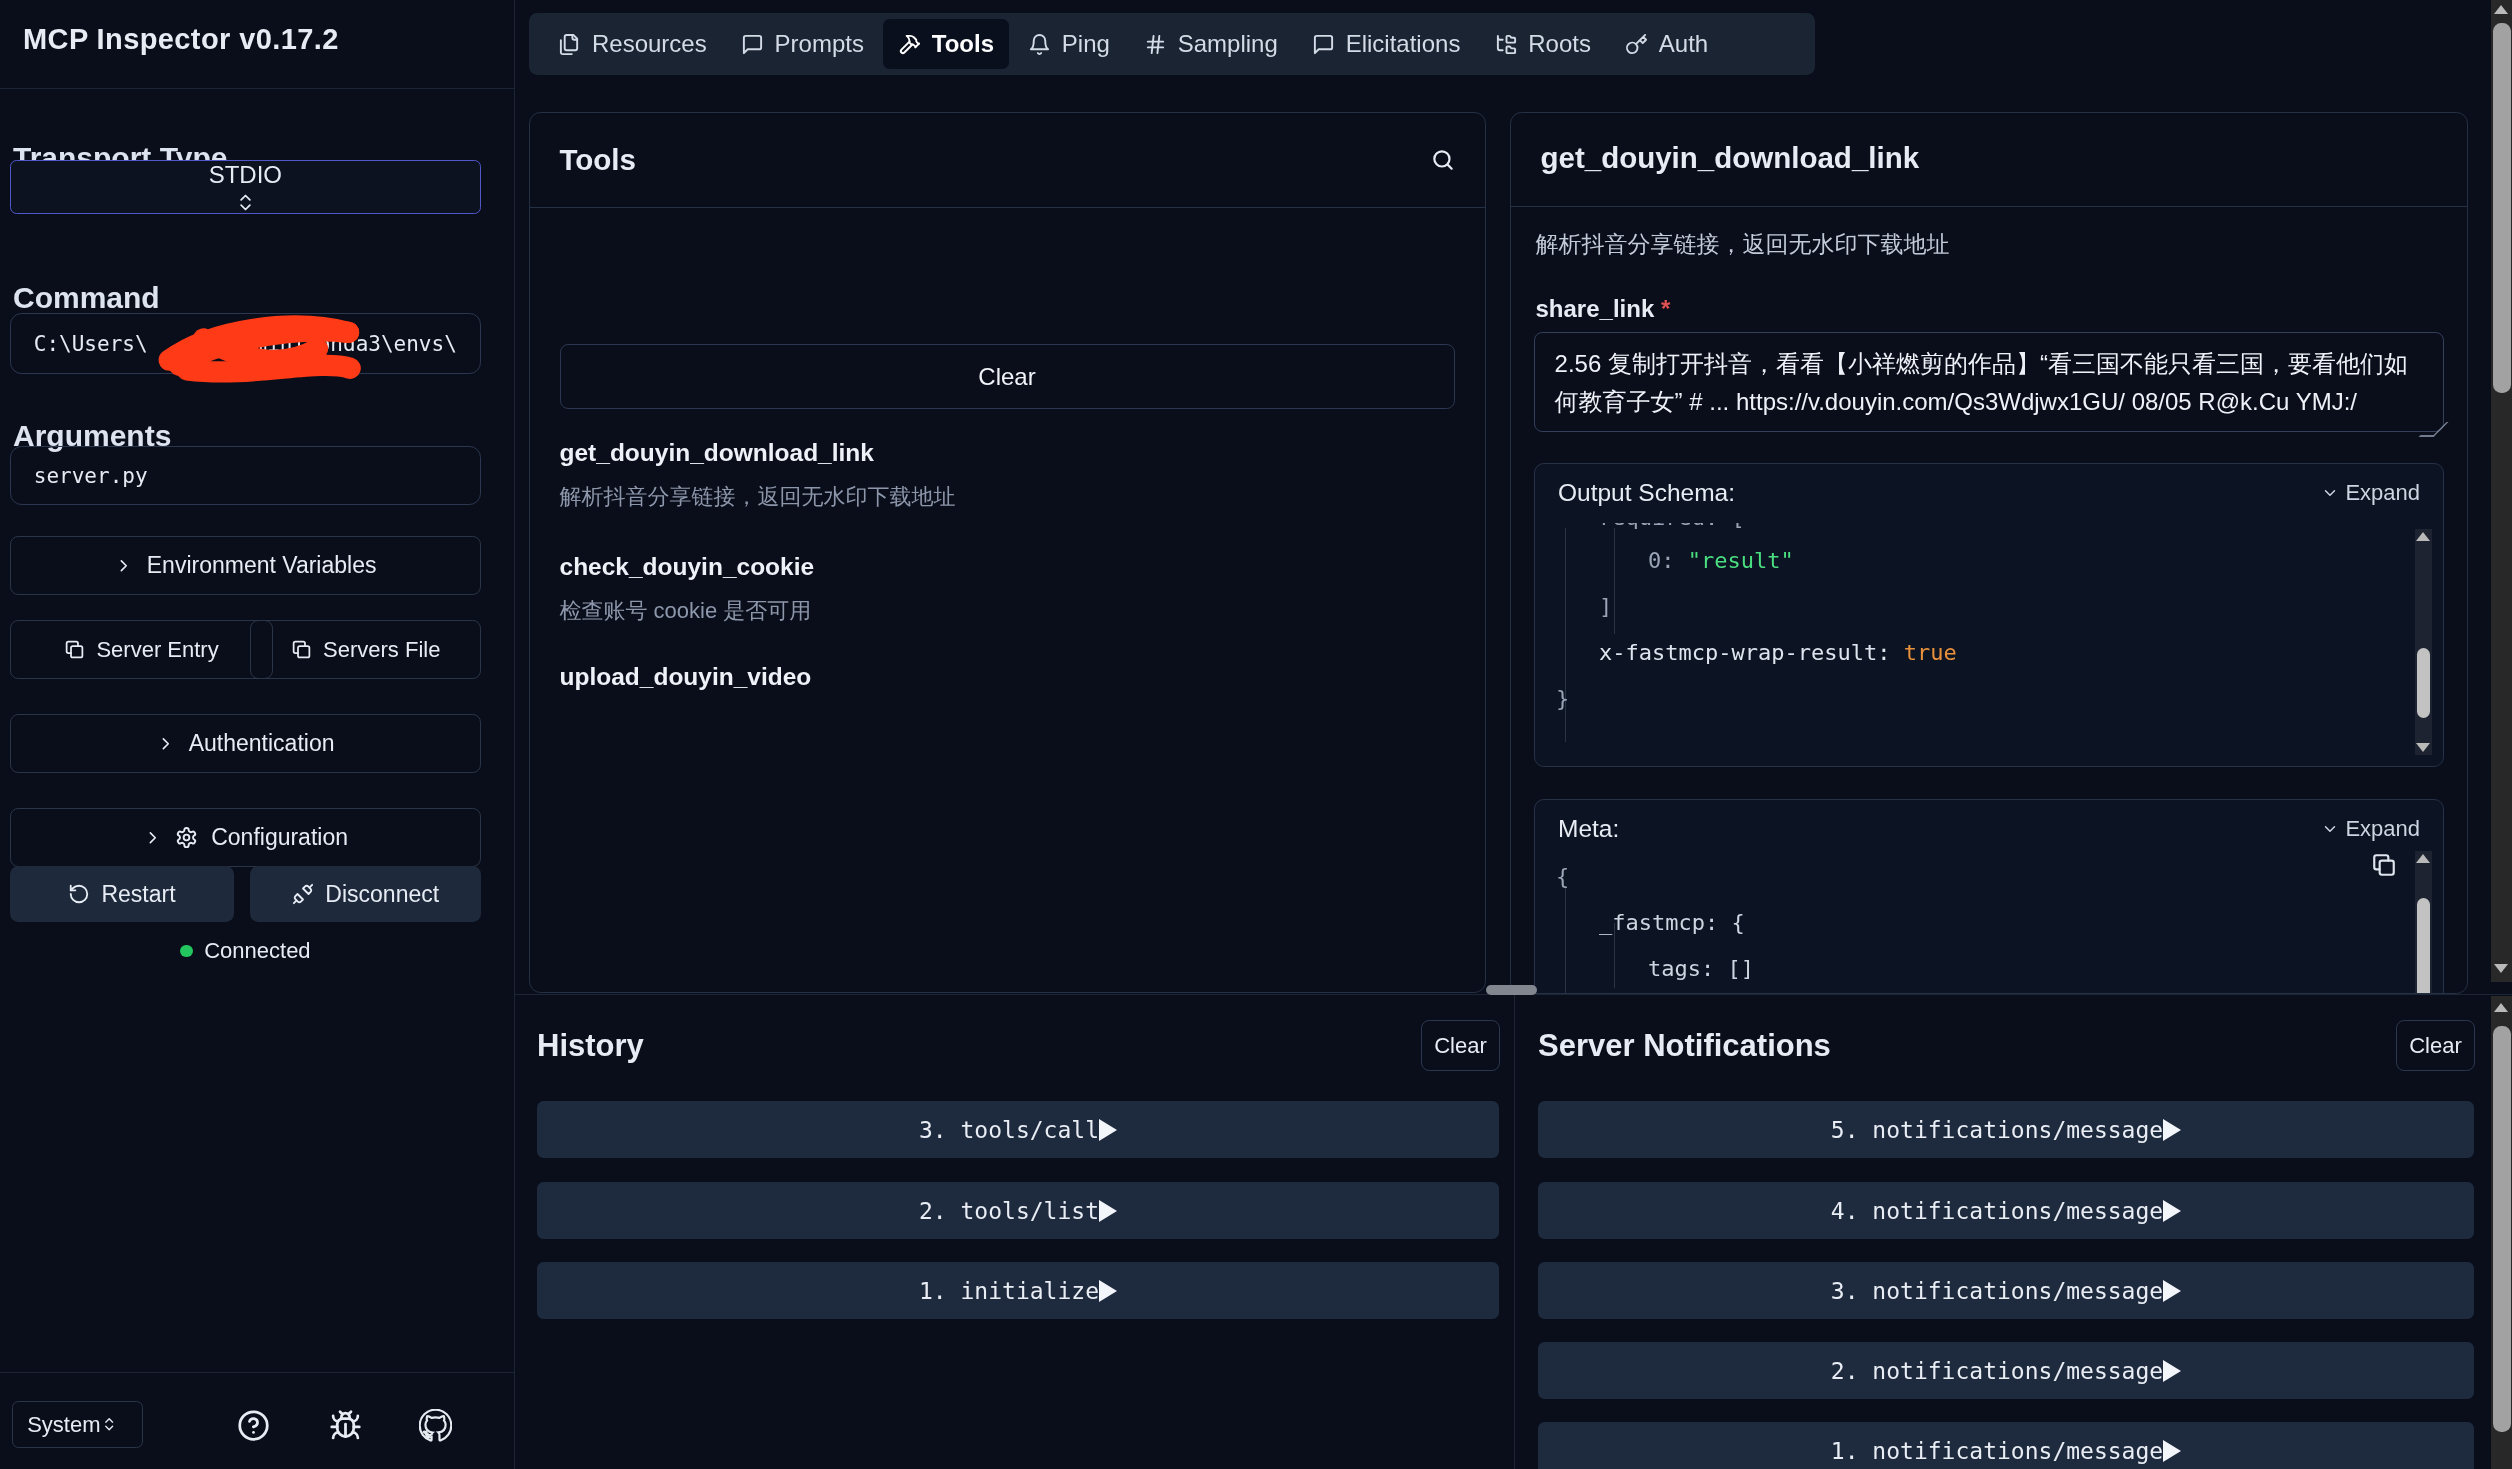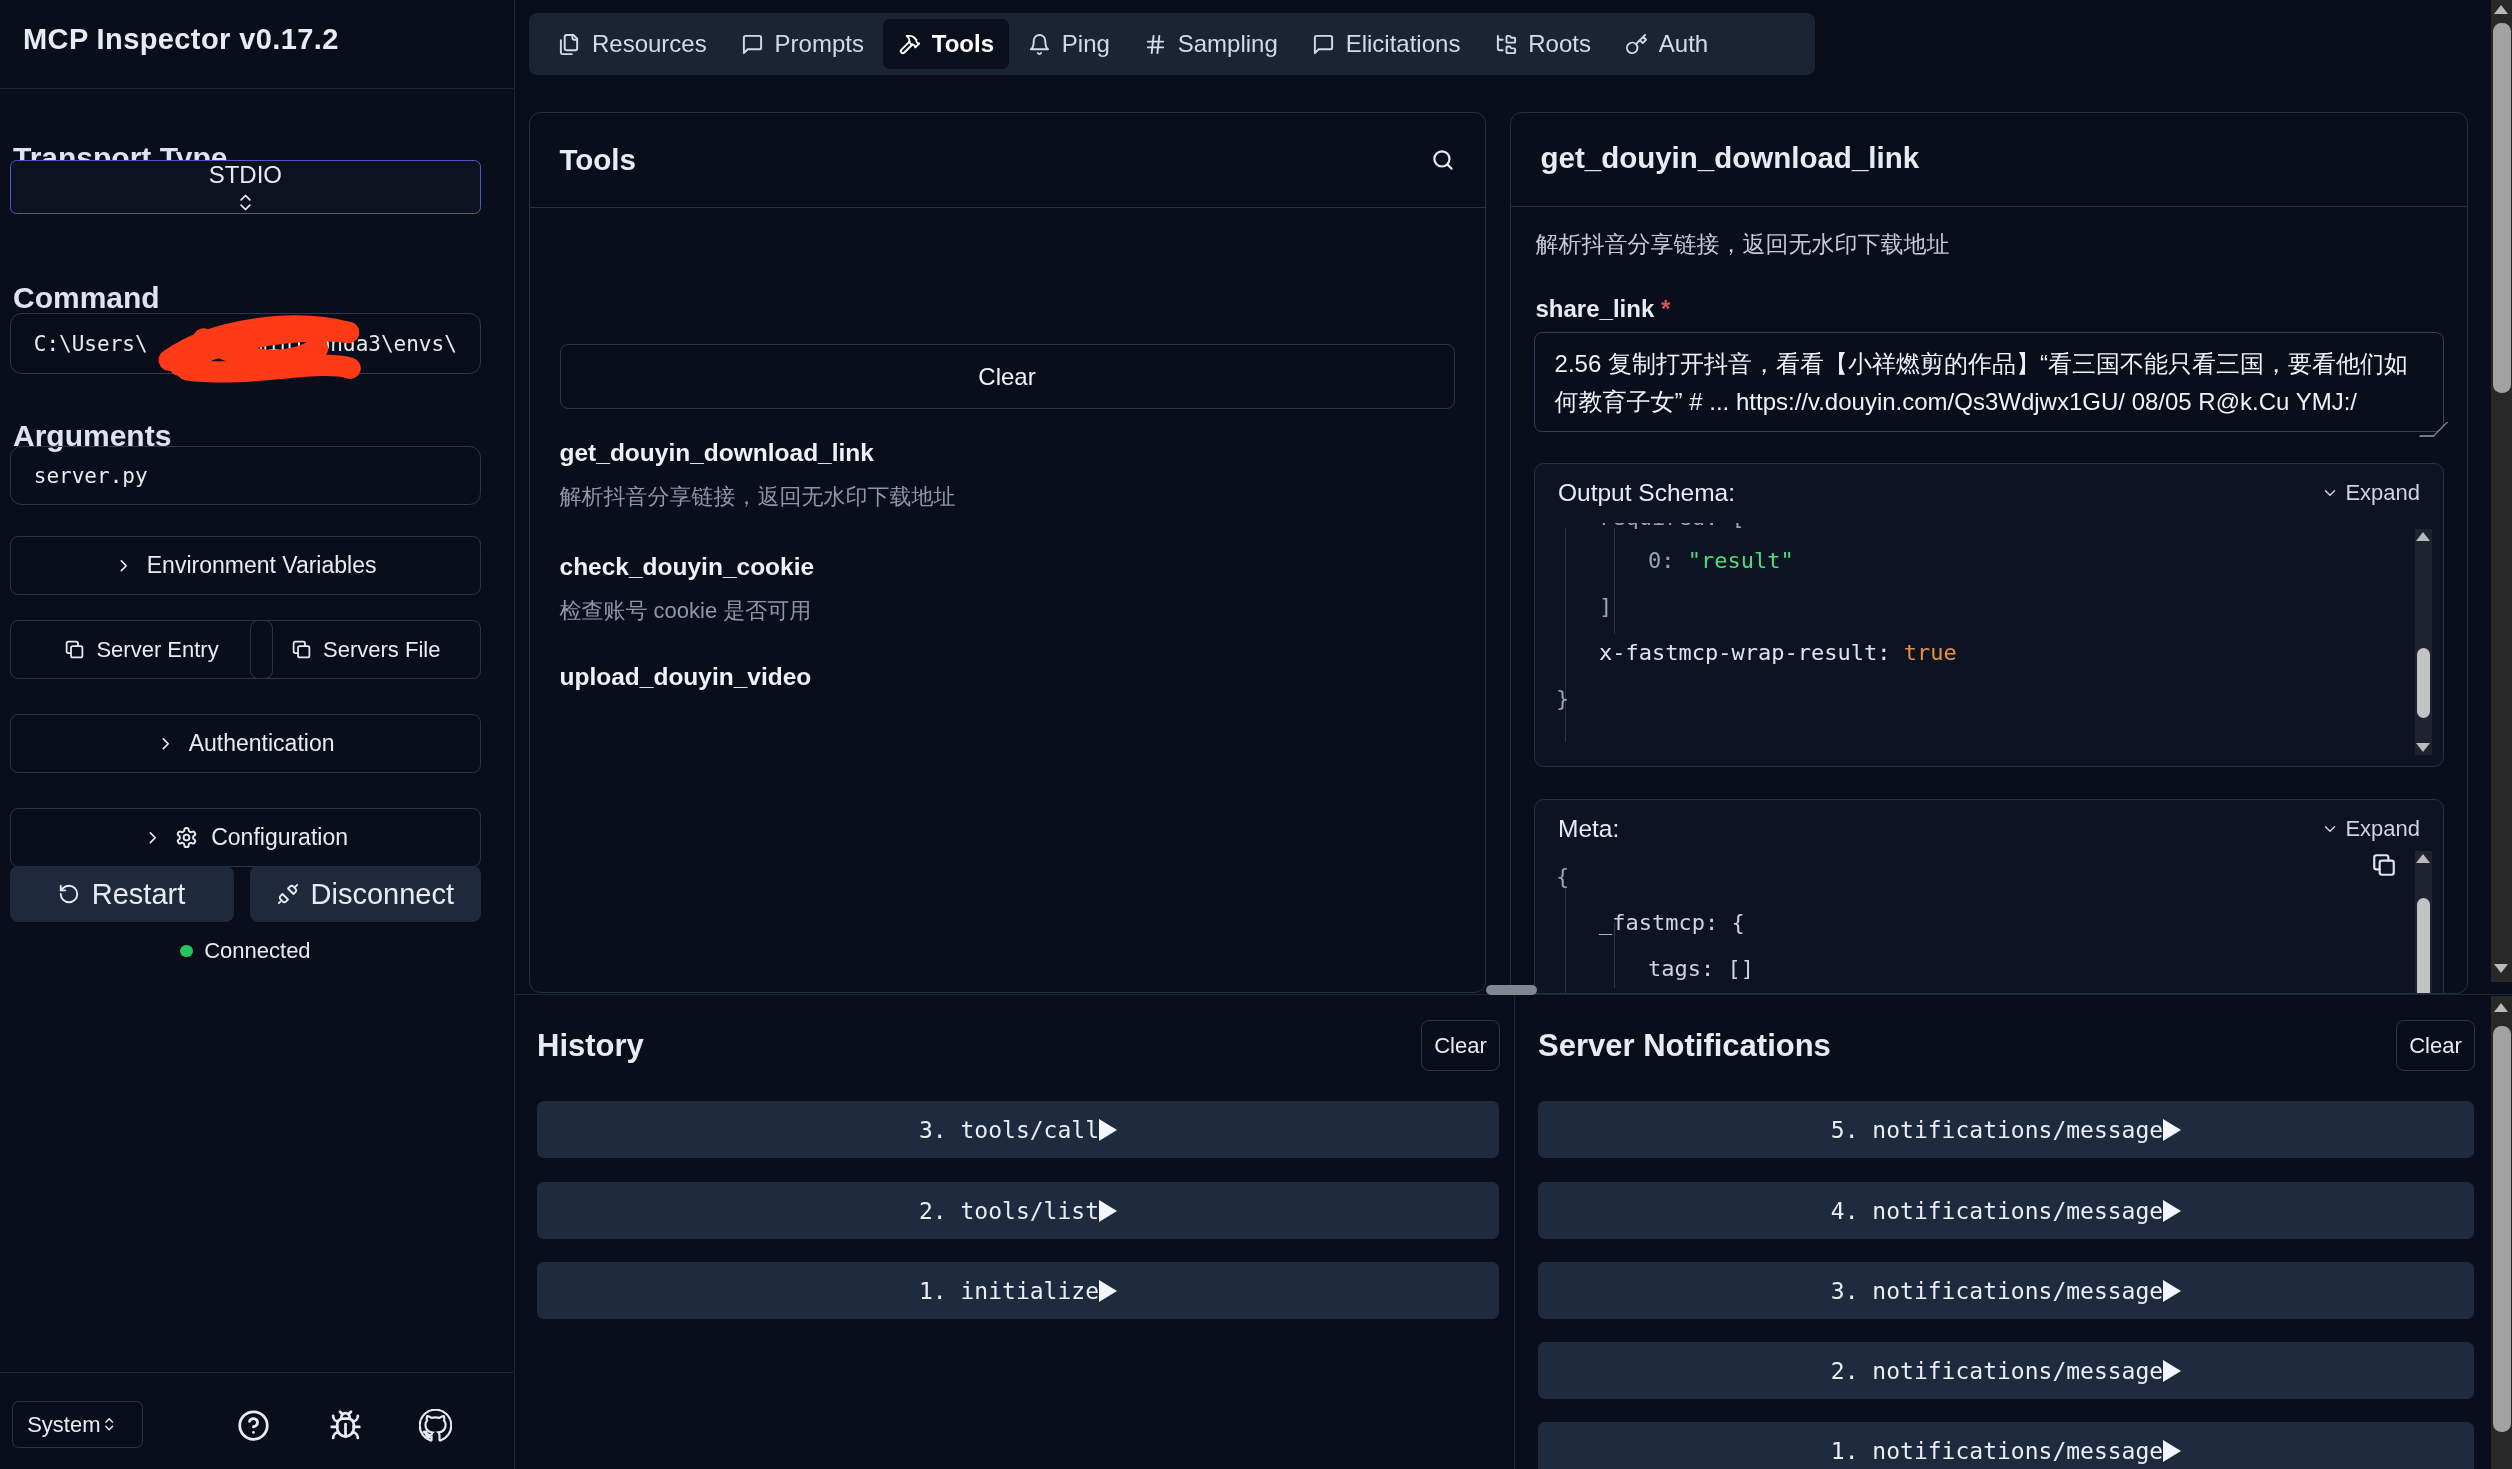--- a/index.html
+++ b/index.html
@@ -22,21 +22,21 @@
           background:#0c1220;display:flex;align-items:center;padding:0 19.6px;box-sizing:border-box;
           font-size:24px;justify-content:space-between;flex-direction:column;}
   .input{left:9.8px;width:471px;border:1.6px solid #2b3850;border-radius:11.5px;background:transparent;
          display:flex;align-items:center;padding:0 23px;box-sizing:border-box;font-size:21px;color:#e6ebf3;}
   .sbtn{left:9.8px;width:471px;height:59px;border:1.6px solid #2a3648;border-radius:8.2px;background:transparent;
         display:flex;align-items:center;justify-content:center;gap:13px;font-size:23px;color:#e7ecf4;
         box-sizing:border-box;}
   .halfbtn{width:263px;height:59px;border:1.6px solid #2a3648;border-radius:8.2px;display:flex;
            align-items:center;justify-content:center;gap:11.5px;font-size:22px;box-sizing:border-box;}
   .fillbtn{height:56px;background:#1e2a3c;border-radius:8.2px;display:flex;align-items:center;
-           justify-content:center;gap:11.5px;font-size:29px;box-sizing:border-box;}
+           justify-content:center;gap:11.5px;font-size:23px;box-sizing:border-box;}
   .dot{width:12.3px;height:12.3px;border-radius:50%;background:#22c55e;display:inline-block;}
   .redact{position:absolute;left:143px;top:-24.5px;width:213px;height:106px;pointer-events:none;}
   .redact-gap{display:inline-block;width:155px;}
   
   #navbar{left:529px;top:13px;width:1286px;height:62px;background:#1b2433;border-radius:8.2px;
           display:flex;align-items:center;padding:0 14.7px;box-sizing:border-box;gap:4.9px;}
   .tab{display:flex;align-items:center;gap:10.6px;padding:10.6px 14.7px;border-radius:6.5px;color:#d4dbe6;
        font-size:24px;white-space:nowrap;}
   .tab.active{background:#0a0f1d;color:#ffffff;font-weight:600;}
   

